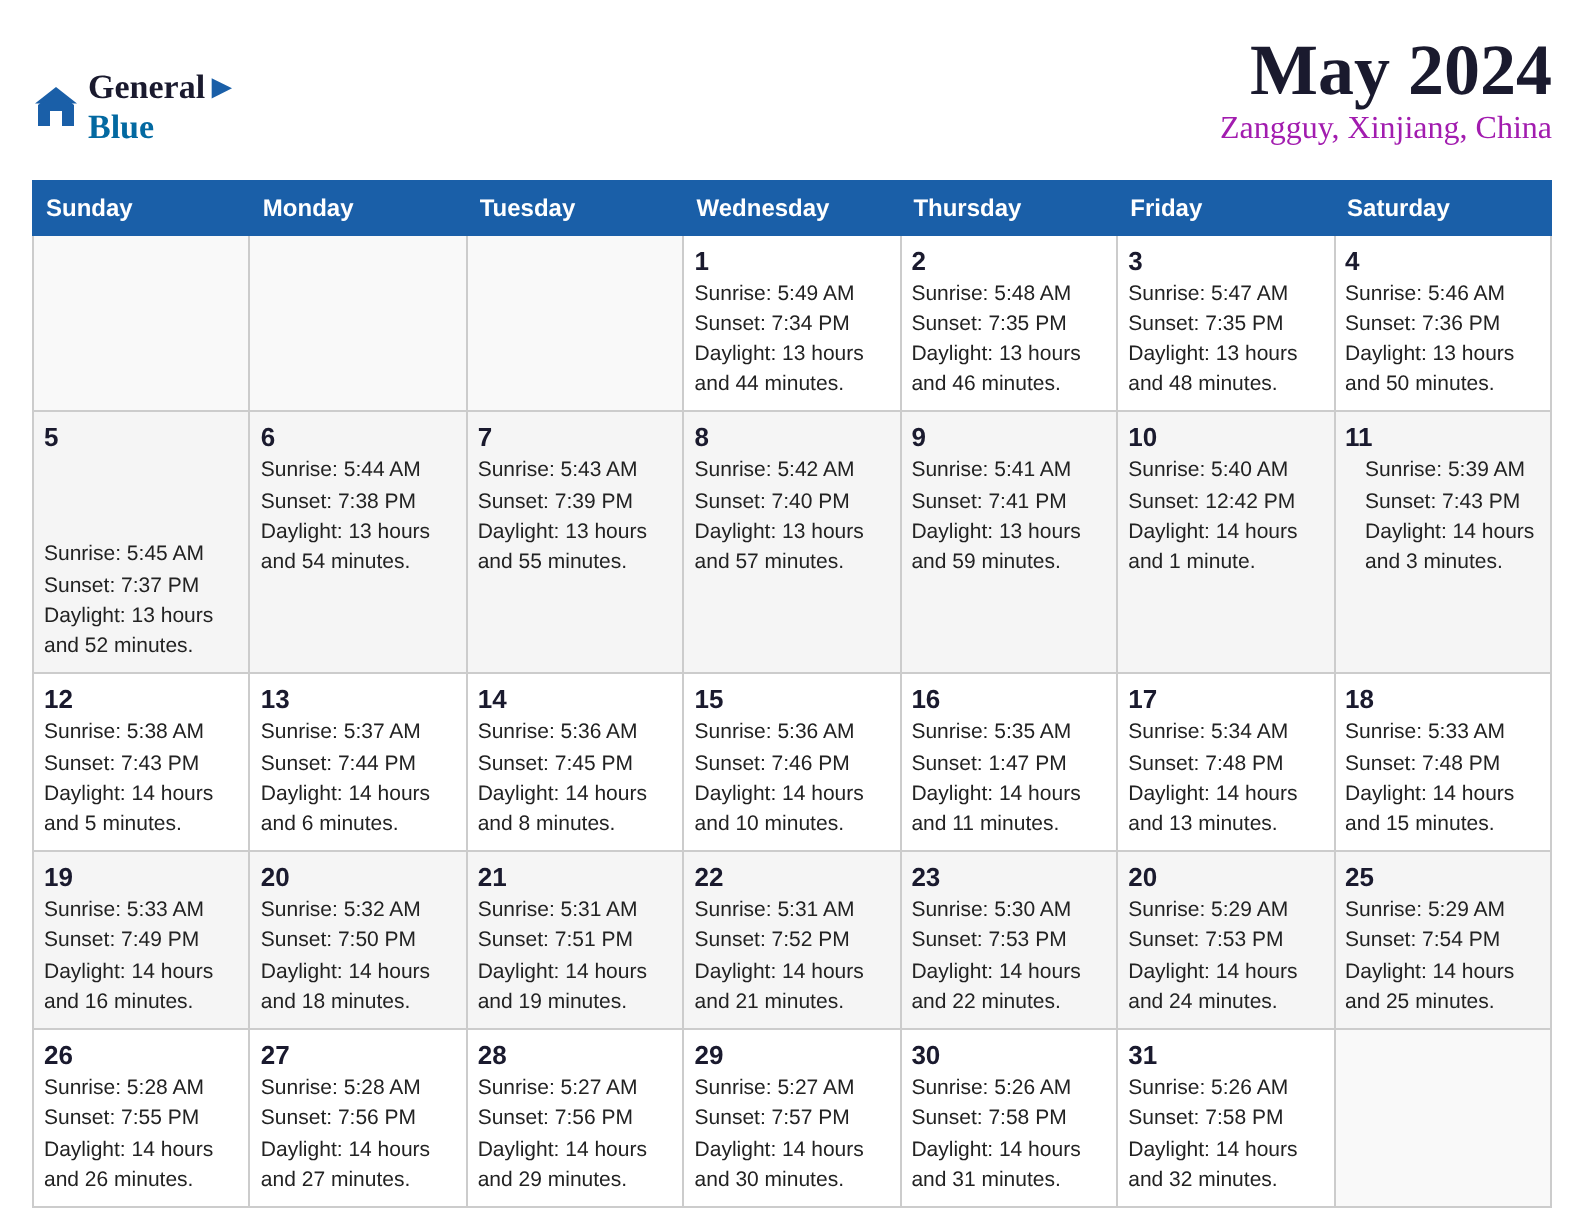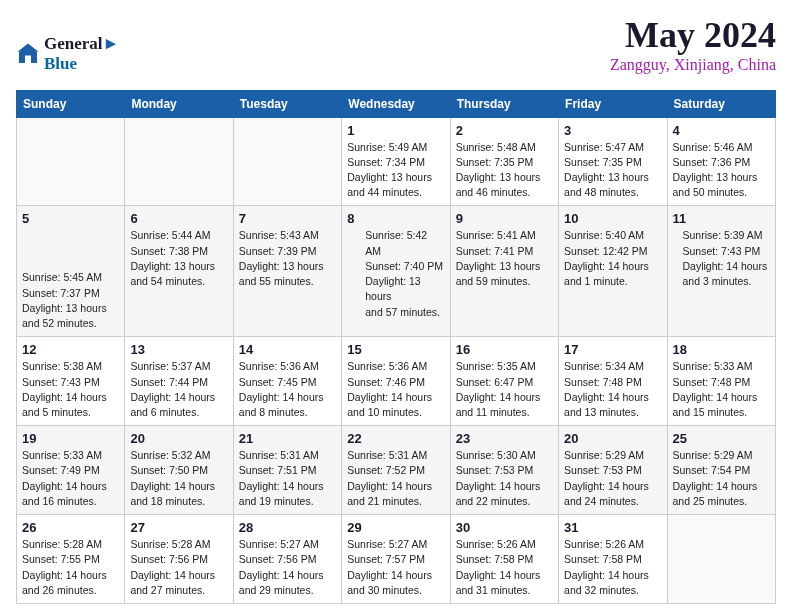--- a/index.html
+++ b/index.html
@@ -166,21 +166,21 @@
         </td>
         <td>
           <span class="day-num">7</span>
           <div class="day-info" style="white-space: pre-line;">Sunrise: 5:43 AM
 Sunset: 7:39 PM
 Daylight: 13 hours
 and 55 minutes.</div>
         </td>
         <td>
           <span class="day-num">8</span>
-          <div class="day-info" style="white-space: pre-line; margin-left: 18px;">Sunrise: 5:42 AM
+          <div class="day-info" style="white-space: pre-line;">Sunrise: 5:42 AM
 Sunset: 7:40 PM
 Daylight: 13 hours
 and 57 minutes.</div>
         </td>
         <td>
           <span class="day-num">9</span>
           <div class="day-info" style="white-space: pre-line;">Sunrise: 5:41 AM
 Sunset: 7:41 PM
 Daylight: 13 hours
 and 59 minutes.</div>
@@ -225,21 +225,21 @@
         <td>
           <span class="day-num">15</span>
           <div class="day-info" style="white-space: pre-line;">Sunrise: 5:36 AM
 Sunset: 7:46 PM
 Daylight: 14 hours
 and 10 minutes.</div>
         </td>
         <td>
           <span class="day-num">16</span>
           <div class="day-info" style="white-space: pre-line;">Sunrise: 5:35 AM
-Sunset: 6:47 PM
+Sunset: 1:47 PM
 Daylight: 14 hours
 and 11 minutes.</div>
         </td>
         <td>
           <span class="day-num">17</span>
           <div class="day-info" style="white-space: pre-line;">Sunrise: 5:34 AM
 Sunset: 7:48 PM
 Daylight: 14 hours
 and 13 minutes.</div>
         </td>

